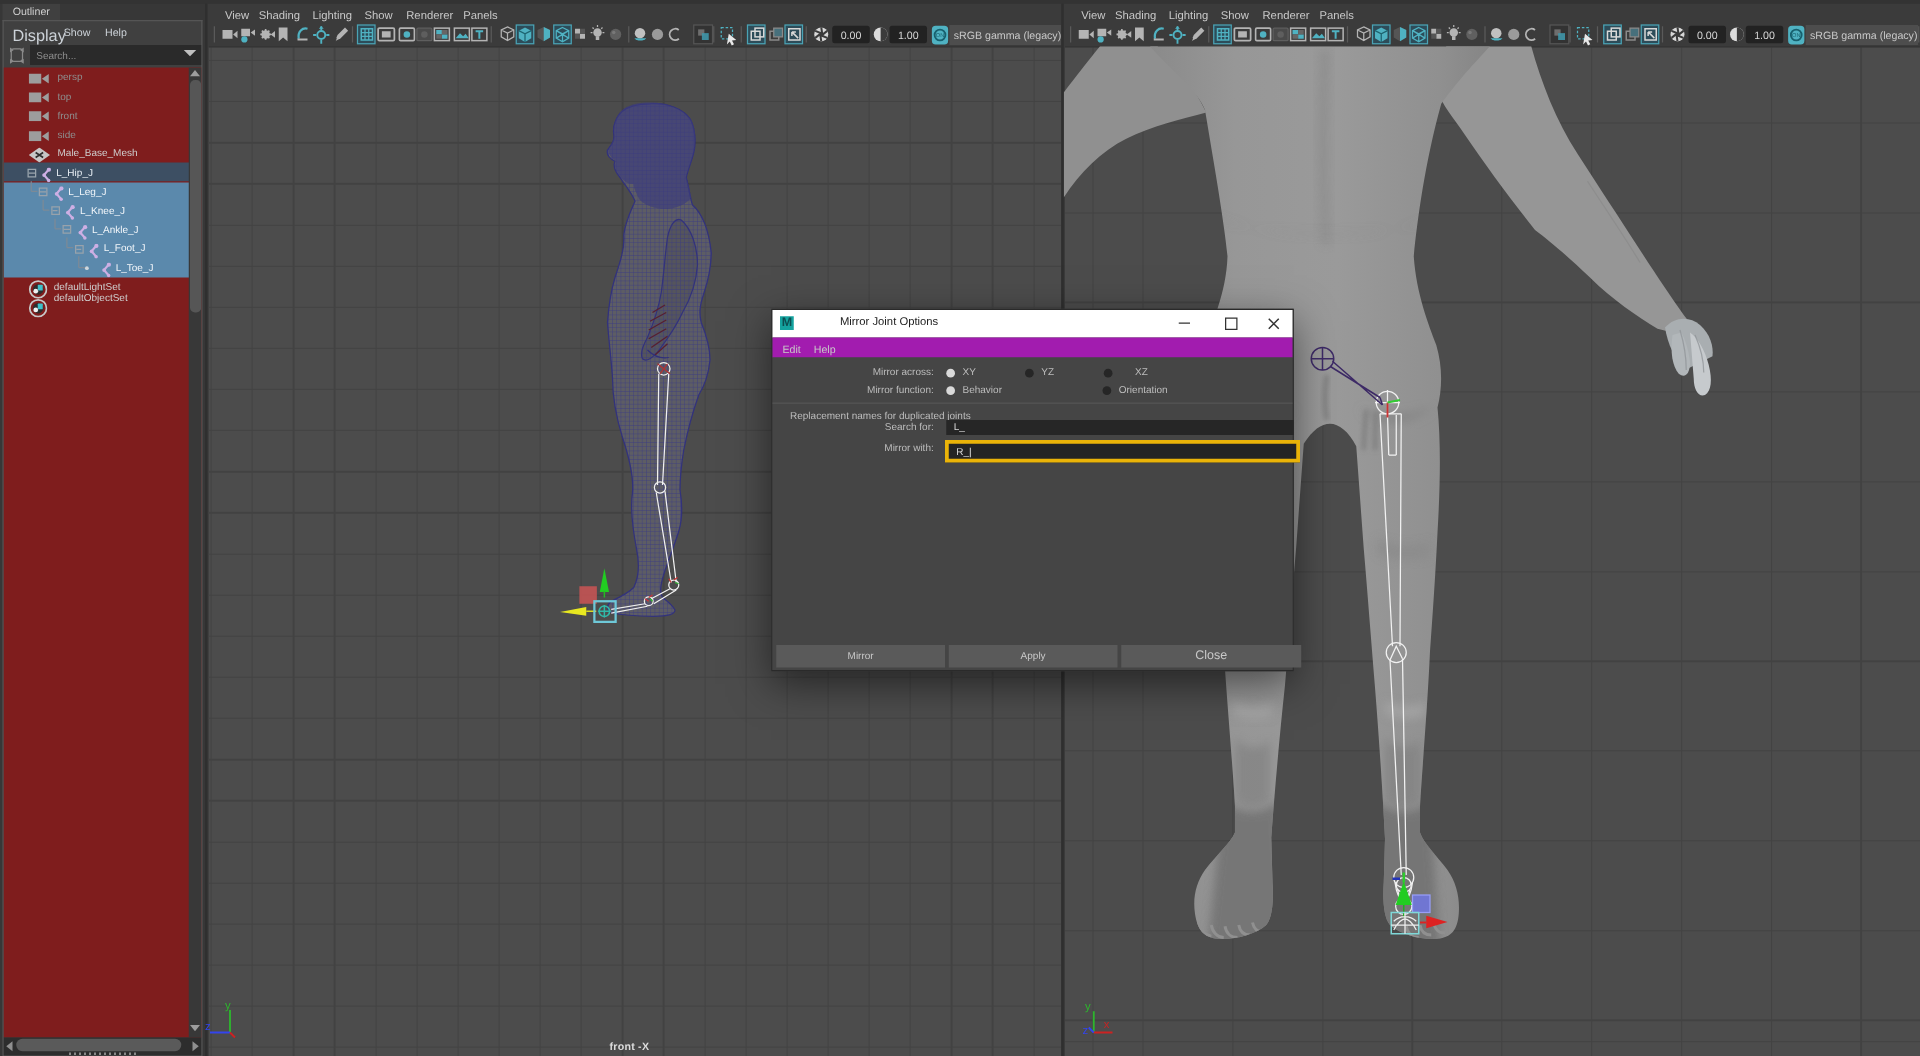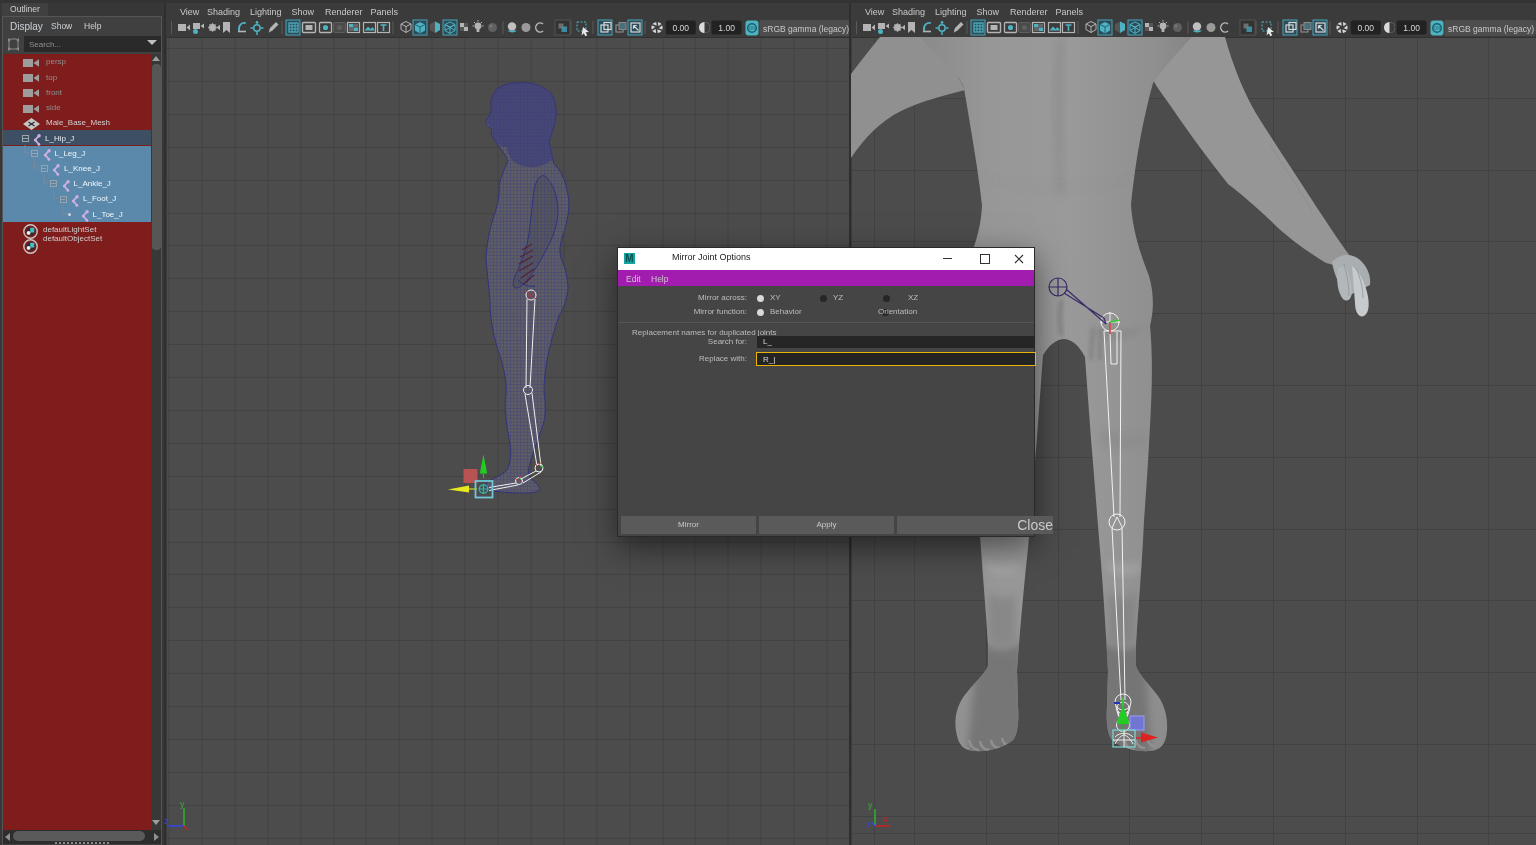--- a/index.html
+++ b/index.html
@@ -116,20 +116,21 @@
         <circle cx="588" cy="10" r="4.3" fill="none" stroke="#17606e" stroke-width="1.5"></circle>
         <text x="588" y="11.8" text-anchor="middle" font-size="4.5" fill="#17606e" font-family="Liberation Sans">ON</text>
         <rect x="595.5" y="2" width="90" height="16" fill="#4d4d4d"></rect>
         <text x="599" y="13.5" font-size="8.5" fill="#c9c9c9" font-family="Liberation Sans">sRGB gamma (legacy)</text>
       </svg>
     </div>
   <div class="vpgrid" style="background-image:
       repeating-linear-gradient(to right, #424242 0 1px, transparent 1px 32.9px),
       repeating-linear-gradient(to bottom, #424242 0 1px, transparent 1px 32.9px);
       background-position:1.5px 9.9px, 1.5px 9.9px;"></div>
+  <div class="vplabel" style="left:-5px;">front -X</div>
 </div>
 
 <div class="vp" id="vpR" style="left:849px;width:687px;border-left:2px solid #2f2f2f;">
   <div class="vpmenu">
     <span style="left:14px;top:7px;">View</span>
       <span style="left:41px;top:7px;">Shading</span>
     <span style="left:84px;top:7px;">Lighting</span>
       <span style="left:125.5px;top:7px;">Show</span>
     <span style="left:159px;top:7px;">Renderer</span>
       <span style="left:204.5px;top:7px;">Panels</span>
@@ -438,21 +439,21 @@
   <text x="20" y="24" font-size="9" fill="#cc2222" font-family="Liberation Sans">x</text>
   <path d="M8 24 L12 28" stroke="#3344ee" stroke-width="1.5"></path>
   <text x="3" y="29" font-size="9" fill="#3344ee" font-family="Liberation Sans">z</text>
 </svg>
 
 <div class="abs" id="outliner" style="left:0;top:0;width:164px;height:845px;background:#373737;">
   <div class="abs" style="left:2px;top:3px;width:46px;height:13px;background:#404040;
        color:#cfcfcf;font-size:8.5px;text-align:center;line-height:13px;">Outliner</div>
   <div class="abs" style="left:2px;top:16px;width:160px;height:829px;background:#404040;
        border:1px solid #555;border-bottom:none;box-sizing:border-box;">
-    <div class="abs" style="left:7px;top:4px;color:#ccd2d8;font-size:10px;">Display</div>
+    <div class="abs" style="left:7px;top:4px;color:#ccd2d8;font-size:13px;">Display</div>
     <div class="abs" style="left:48px;top:4px;color:#ccd2d8;font-size:8.5px;">Show</div>
     <div class="abs" style="left:81px;top:4px;color:#ccd2d8;font-size:8.5px;">Help</div>
 
     <svg class="abs" style="left:4px;top:20px;" width="13" height="15" viewBox="0 0 13 15">
       <rect x="2" y="2" width="9" height="10" rx="2" fill="none" stroke="#8a8a8a"></rect>
       <path d="M1 1 l3 2 l-3 2 z M12 1 l-3 2 l3 2 z M1 10 l3 2 l-3 2 z M12 10 l-3 2 l3 2 z" fill="#8a8a8a"></path>
     </svg>
     <div class="abs" style="left:21px;top:19px;width:137px;height:16px;background:#2a2a2a;">
       <span style="position:absolute;left:5px;top:4px;color:#8f8f8f;font-size:8px;">Search...</span>
       <span style="position:absolute;right:4px;top:4px;width:0;height:0;
@@ -607,30 +608,30 @@
     <div class="abs" style="left:139px;top:9px;width:7px;height:7px;border-radius:50%;background:#d9d9d9;"></div>
     <div class="abs" style="left:152px;top:7px;color:#bdbdbd;font-size:8px;">XY</div>
     <div class="abs" style="left:202px;top:9px;width:7px;height:7px;border-radius:50%;background:#262626;"></div>
     <div class="abs" style="left:215px;top:7px;color:#bdbdbd;font-size:8px;">YZ</div>
     <div class="abs" style="left:265px;top:9px;width:7px;height:7px;border-radius:50%;background:#262626;"></div>
     <div class="abs" style="left:278px;top:7px;color:#bdbdbd;font-size:8px;margin-left:12px;">XZ</div>
     <div class="abs" style="right:287px;top:21px;color:#bdbdbd;font-size:8px;">Mirror function:</div>
     <div class="abs" style="left:139px;top:23px;width:7px;height:7px;border-radius:50%;background:#d9d9d9;"></div>
     <div class="abs" style="left:152px;top:21px;color:#bdbdbd;font-size:8px;">Behavior</div>
     <div class="abs" style="left:264px;top:23px;width:7px;height:7px;border-radius:50%;background:#262626;"></div>
-    <div class="abs" style="left:260px;top:21px;color:#bdbdbd;font-size:8px;">Orientation</div>
+    <div class="abs" style="left:277px;top:21px;color:#bdbdbd;font-size:8px;">Orientation</div>
     <div class="abs" style="left:0;top:36px;right:0;height:1px;background:#555;"></div>
     <div class="abs" style="left:14px;top:42px;color:#bdbdbd;font-size:8px;">Replacement names for duplicated joints</div>
     <div class="abs" style="right:287px;top:51px;color:#bdbdbd;font-size:8px;">Search for:</div>
     <div class="abs" style="left:139px;top:50px;width:272px;height:10.5px;background:#262626;
          color:#d6d6d6;font-size:8px;padding:1px 0 0 6px;">L_</div>
-    <div class="abs" style="right:287px;top:68px;color:#bdbdbd;font-size:8px;">Replace with:</div>
+    <div class="abs" style="right:287px;top:68px;color:#bdbdbd;font-size:8px;">Mirror with:</div>
     <div class="abs" style="left:138px;top:66px;width:272px;height:10px;background:#242424;
-         border:1px solid #eab308;color:#d6d6d6;font-size:8px;padding:1.5px 0 0 6px;">R_<span style="color:#e8e8e8;">|</span></div>
+         border:3px solid #eab308;color:#d6d6d6;font-size:8px;padding:1.5px 0 0 6px;">R_<span style="color:#e8e8e8;">|</span></div>
 
     <div class="abs" style="left:3px;bottom:2.5px;width:135px;height:18px;background:#5a5a5a;
          color:#c9c9c9;font-size:8px;text-align:center;line-height:18px;">Mirror</div>
     <div class="abs" style="left:141px;bottom:2.5px;width:135px;height:18px;background:#5a5a5a;
          color:#c9c9c9;font-size:8px;text-align:center;line-height:18px;">Apply</div>
-    <div class="abs" style="left:279px;bottom:2.5px;width:156px;height:18px;background:#5a5a5a;
-         color:#c9c9c9;font-size:14px;text-align:right;line-height:18px;">Close</div>
+    <div class="abs" style="left:279px;bottom:2.5px;width:144px;height:18px;background:#5a5a5a;
+         color:#c9c9c9;font-size:10px;text-align:center;line-height:18px;">Close</div>
   </div>
 </div>
 
 </body></html>

